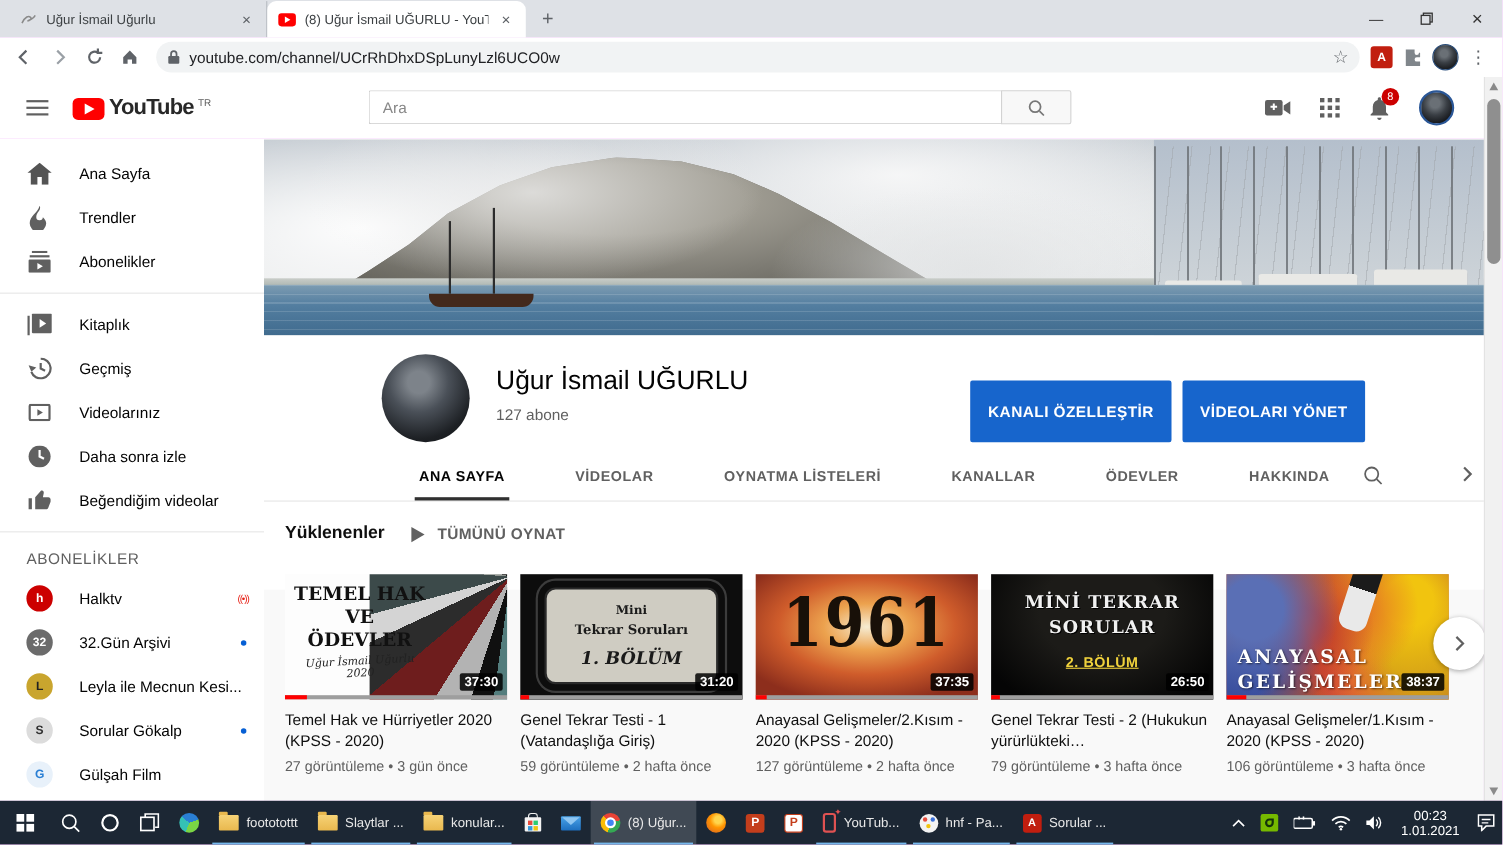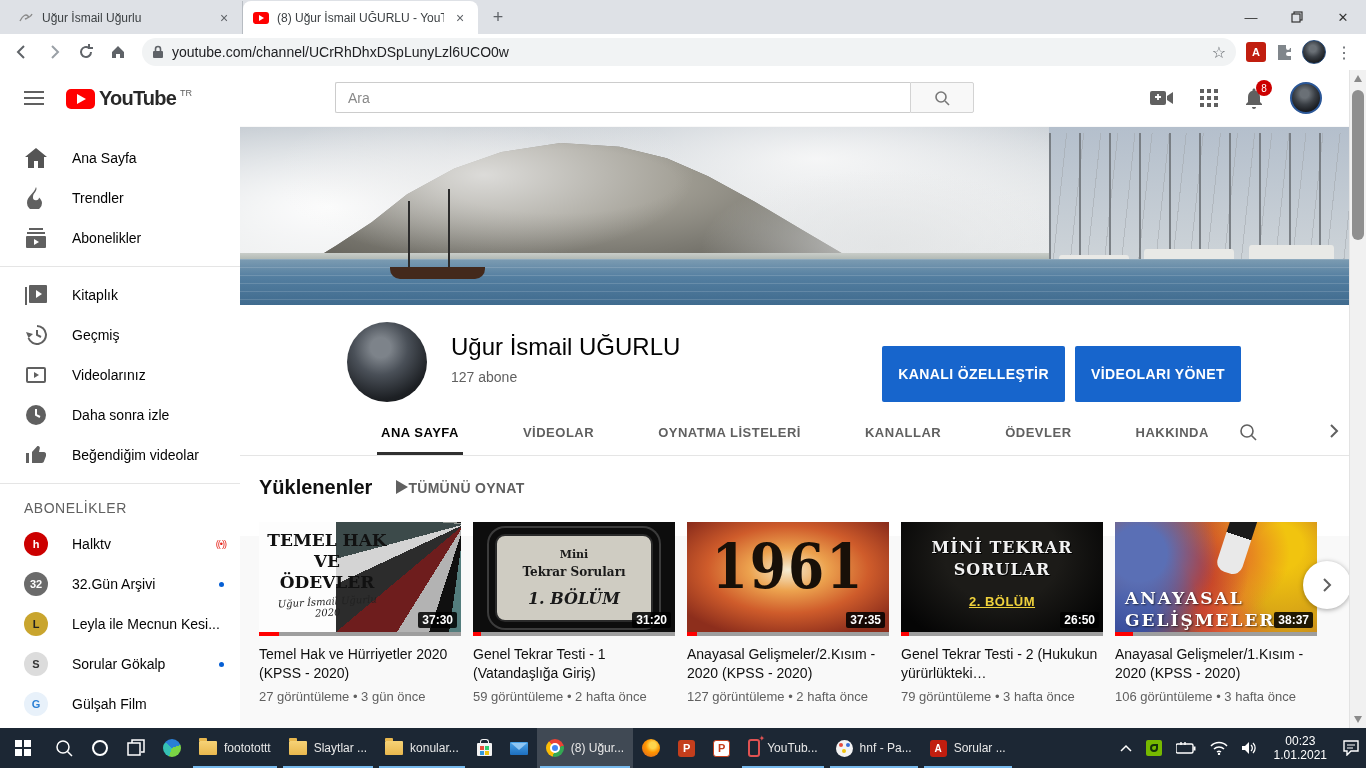--- a/index.html
+++ b/index.html
@@ -99,22 +99,22 @@
   .blue-btn { background:#1765cc; color:#fff; font-size:14px; font-weight:bold; letter-spacing:.4px; padding:20px 16px; border-radius:2px; border:none; }
   .tabs-row { position:absolute; left:0; top:283px; width:1109px; height:47px; background:#fff; border-bottom:1px solid #e5e5e5; display:flex; align-items:stretch; padding-left:141px; gap:64px; }
   .ch-tab { display:flex; align-items:center; font-size:13px; font-weight:bold; letter-spacing:.5px; color:#606060; position:relative; }
   .ch-tab.active { color:#030303; }
   .ch-tab.active::after { content:""; position:absolute; left:-4px; right:-4px; bottom:0; height:3px; background:#303030; }
   .tabs-search { position:absolute; right:92px; top:297px; }
   .tabs-chevron { position:absolute; right:6px; top:296px; }
 
   
   .uploads-row { position:absolute; left:19px; top:350px; display:flex; align-items:center; gap:24px; }
-  .uploads-title { font-size:20px; font-weight:bold; color:#0f0f0f; }
-  .playall { display:flex; align-items:flex-start; gap:0; font-size:14px; font-weight:bold; color:#606060; letter-spacing:.3px; }
+  .uploads-title { font-size:16px; font-weight:bold; color:#0f0f0f; }
+  .playall { display:flex; align-items:flex-end; gap:12px; font-size:14px; font-weight:bold; color:#606060; letter-spacing:.3px; }
   .tri { width:0; height:0; border-left:12px solid #606060; border-top:7px solid transparent; border-bottom:7px solid transparent; }
 
   
   .cards { position:absolute; left:19px; top:396px; display:flex; gap:12px; }
   .card { width:202px; }
   .thumb { position:relative; width:202px; height:114px; overflow:hidden; background:#000; }
   .duration { position:absolute; right:4px; bottom:8px; background:rgba(0,0,0,.85); color:#fff; font-size:12px; font-weight:bold; padding:1px 4px; border-radius:2px; }
   .ptrack { position:absolute; left:0; bottom:0; width:100%; height:4px; background:#9e9e9e; }
   .pfill { position:absolute; left:0; bottom:0; height:4px; background:#f00; }
   .v-title { margin-top:9px; font-size:14px; line-height:19px; color:#0f0f0f; max-height:38px; overflow:hidden; }

